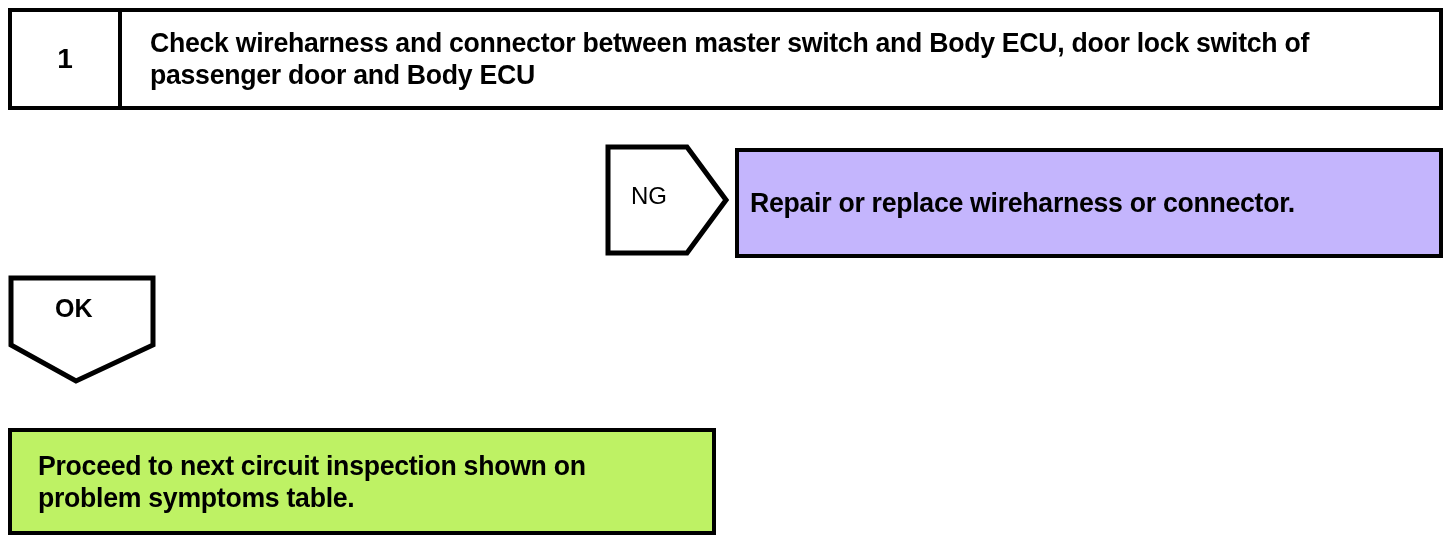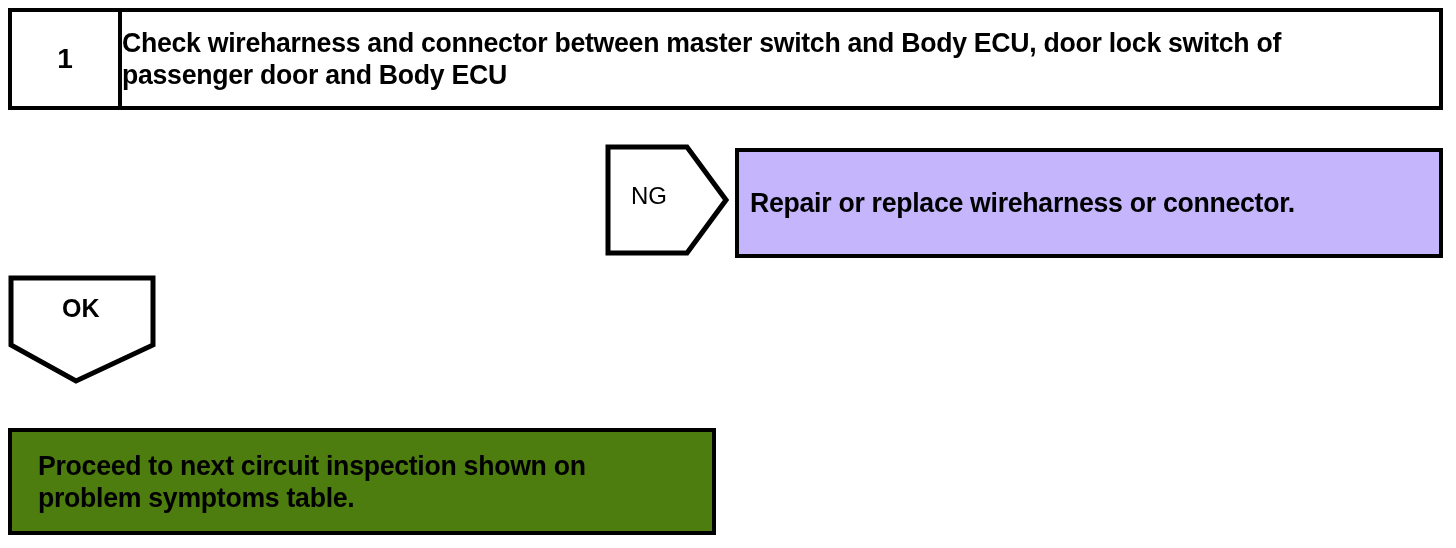--- a/index.html
+++ b/index.html
@@ -47,21 +47,21 @@
   }
   .step-num {
     font-size: 28px;
     font-weight: bold;
     line-height: 1;
     letter-spacing: 0px;
   }
   .step-text-cell {
     flex: 1 1 auto;
     box-sizing: border-box;
-    padding: 0 10px 0 0;
+    padding: 0 10px 0 28px;
     display: flex;
     align-items: center;
   }
   .step-text {
     font-size: 27.5px;
     font-weight: bold;
     line-height: 32px;
     letter-spacing: -0.3px;
     transform: scaleX(0.97);
     transform-origin: left center;
@@ -126,33 +126,32 @@
     width: 148px;
     height: 110px;
   }
   .ok-label {
     position: absolute;
     left: 55px;
     top: 296px;
     font-size: 25px;
     font-weight: bold;
     line-height: 1;
-    margin-left: 7px;
   }
 
   
   .proceed-box {
     position: absolute;
     left: 8px;
     top: 428px;
     width: 708px;
     height: 107px;
     box-sizing: border-box;
     border: 4px solid #000;
-    background: #4d7c0f;
+    background: #bef264;
     display: flex;
     align-items: center;
     padding-left: 26px;
     padding-right: 10px;
   }
   .proceed-text {
     font-size: 27.5px;
     font-weight: bold;
     line-height: 32px;
     letter-spacing: -0.3px;

